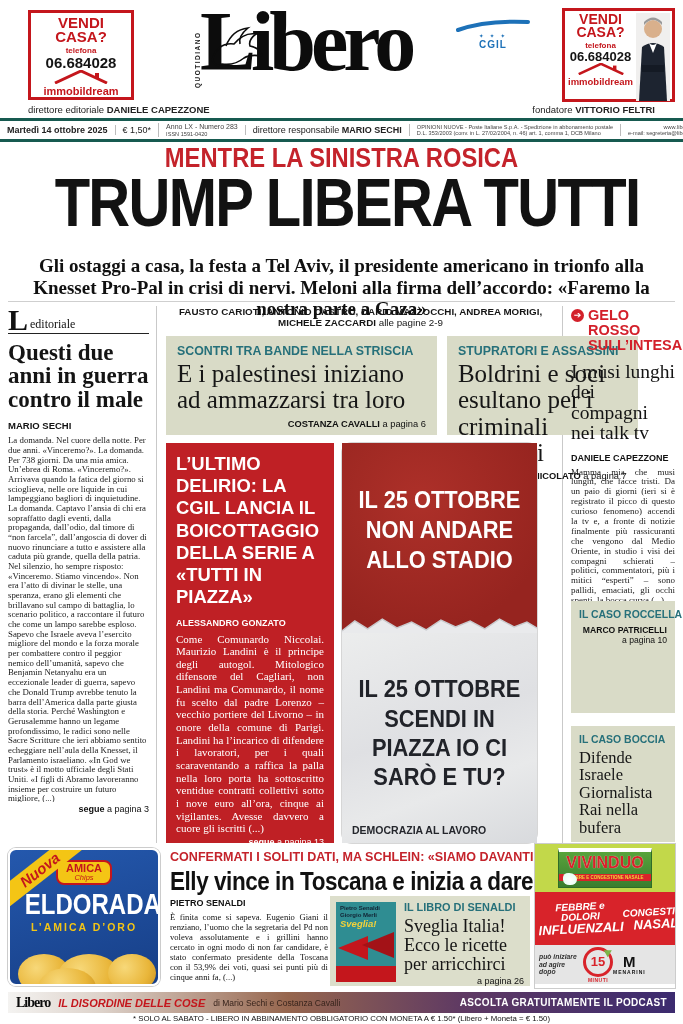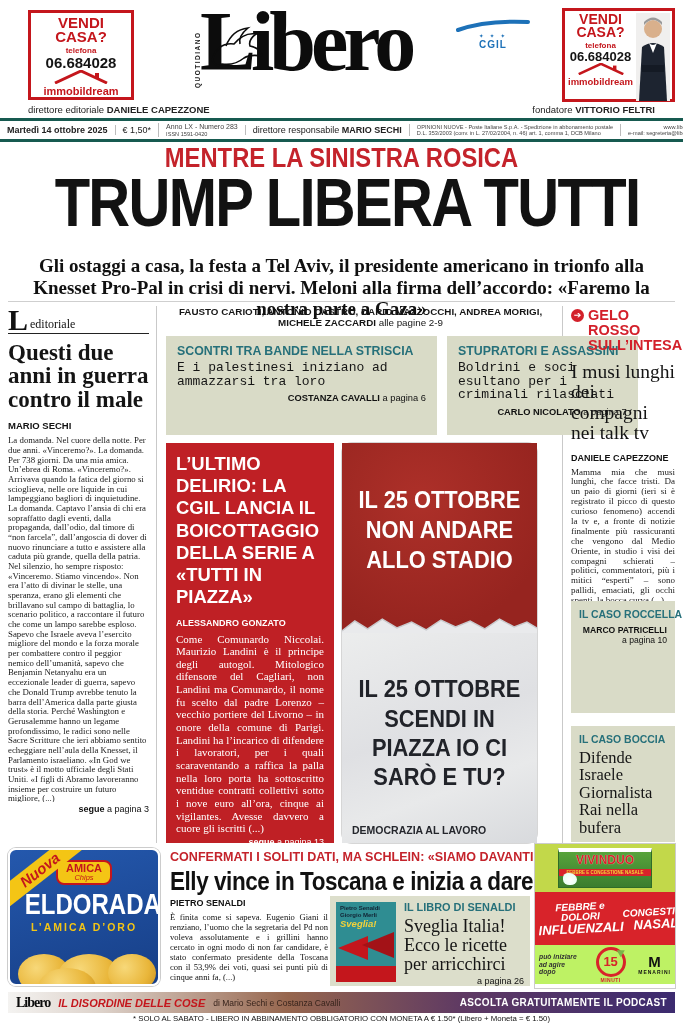--- a/index.html
+++ b/index.html
@@ -48,21 +48,21 @@
   .bodytxt{font-family:"Liberation Serif",serif;font-size:8.8px;line-height:1.1;margin-top:5px;overflow:hidden;text-align:left;color:#1a1a1a;}
   .segue{text-align:right;font-size:9px;margin-top:2px;}
   .segue b{font-weight:800;}
 
   .byline-strip{text-align:center;font-size:9.8px;color:#151515;}
   .byline-strip b{font-weight:800;}
   .teaser-row{display:flex;gap:10px;margin-top:8px;}
   .beige{background:#d9dbc7;}
   .teaser{flex:1;padding:8px 11px 6px;box-sizing:border-box;height:99px;}
   .kicker-teal{color:#26707a;font-weight:800;font-size:13px;line-height:1;transform:scaleX(.95);transform-origin:left center;white-space:nowrap;}
-  .teaser-title{font-family:Liberation Mono, monospace;font-size:13px;line-height:1.05;color:#161616;margin-top:4px;}
+  .teaser-title{font-family:Liberation Serif, serif;font-size:25px;line-height:1.05;color:#161616;margin-top:4px;}
   .teaser-by{text-align:right;font-size:9.3px;margin-top:5px;}
   .teaser-by b{font-weight:800;}
 
   .redbox{background:#bf2025;color:#fff;padding:10px 10px 6px;box-sizing:border-box;overflow:hidden;}
   .redbox-title{font-weight:800;font-size:19px;line-height:1.17;transform:scaleX(.97);transform-origin:left center;}
   .redbox-author{font-weight:800;font-size:9px;margin-top:9px;}
   .redbox-body{font-family:"Liberation Serif",serif;font-size:11px;line-height:1.15;text-align:justify;margin-top:5px;}
   .redbox-segue{text-align:right;font-size:9px;margin-top:2px;}
 
   .poster{box-shadow:0 0 0 1px #d6d6d6;}
@@ -101,27 +101,27 @@
   .cover .ca{font-weight:800;font-size:6px;color:#123;line-height:1.1;padding:3px 0 0 4px;}
   .cover .ct{font-weight:800;font-style:italic;font-size:9.5px;color:#f4d23a;padding-left:4px;}
   .horn{position:absolute;width:0;height:0;border-style:solid;}
   .cover .band{position:absolute;left:0;right:0;bottom:0;height:16px;background:#c4161c;}
   .book-title{font-family:"Liberation Serif",serif;font-size:18px;line-height:1.06;color:#151515;margin-top:3px;}
   .book-page{text-align:right;font-size:9px;margin-top:2px;}
 
   .vivin{box-shadow:0 0 0 1px #ccc;overflow:hidden;}
   .vivin-top{height:48px;background:#c2d84a;display:flex;align-items:center;justify-content:center;}
   .pack{width:94px;height:40px;background:linear-gradient(#58a33b,#3a7d2f);border:1px solid #2f6b28;border-top:4px solid #fff;box-sizing:border-box;text-align:center;position:relative;}
-  .pack-brand{color:#d8232a;font-weight:800;font-size:12px;line-height:1.4;text-shadow:0 0 1px #fff;}
+  .pack-brand{color:#d8232a;font-weight:800;font-size:16px;line-height:1.4;text-shadow:0 0 1px #fff;}
   .pack-strip{background:#d8232a;color:#f4d23a;font-size:4.5px;line-height:7px;font-weight:700;}
   .splash{position:absolute;left:4px;bottom:2px;width:14px;height:12px;background:radial-gradient(circle at 50% 60%,#fff,#dfe);border-radius:40% 60% 50% 50%;}
   .vivin-red{height:53px;background:#d8232a;display:flex;align-items:center;justify-content:space-around;padding:0 3px;}
   .claim{color:#fff;font-style:italic;font-weight:800;text-align:center;line-height:1;transform:rotate(-3deg);}
   .claim .s1{font-size:10px;}.claim .s2{font-size:13px;}
-  .vivin-white{height:39px;background:#bef264;display:flex;align-items:center;justify-content:space-between;padding:0 4px;}
+  .vivin-white{height:39px;background:#e5e5e5;display:flex;align-items:center;justify-content:flex-start;padding:0 4px;}
   .vnote{font-style:italic;font-weight:800;font-size:6.8px;color:#333;width:44px;line-height:1.15;}
   .minutes{text-align:center;}
   .mins-ring{width:24px;height:24px;border:3px solid #d8232a;border-radius:50%;color:#d8232a;font-weight:800;font-size:13px;line-height:24px;margin:0 auto;position:relative;}
   .mins-ring:after{content:"";position:absolute;right:-6px;top:-3px;border:4px solid transparent;border-left:7px solid #7ab648;transform:rotate(-30deg);}
   .mins-lbl{color:#d8232a;font-weight:800;font-size:5px;letter-spacing:.5px;}
   .menarini{text-align:center;color:#111;}
   .men-m{font-weight:900;font-size:15px;line-height:1;}
   .men-t{font-size:5px;letter-spacing:1px;font-weight:700;}
   .vivin-fine{height:14px;background:repeating-linear-gradient(#fff 0 2px,#b9b9b9 2px 3px);margin:2px 8px 0;}
 

